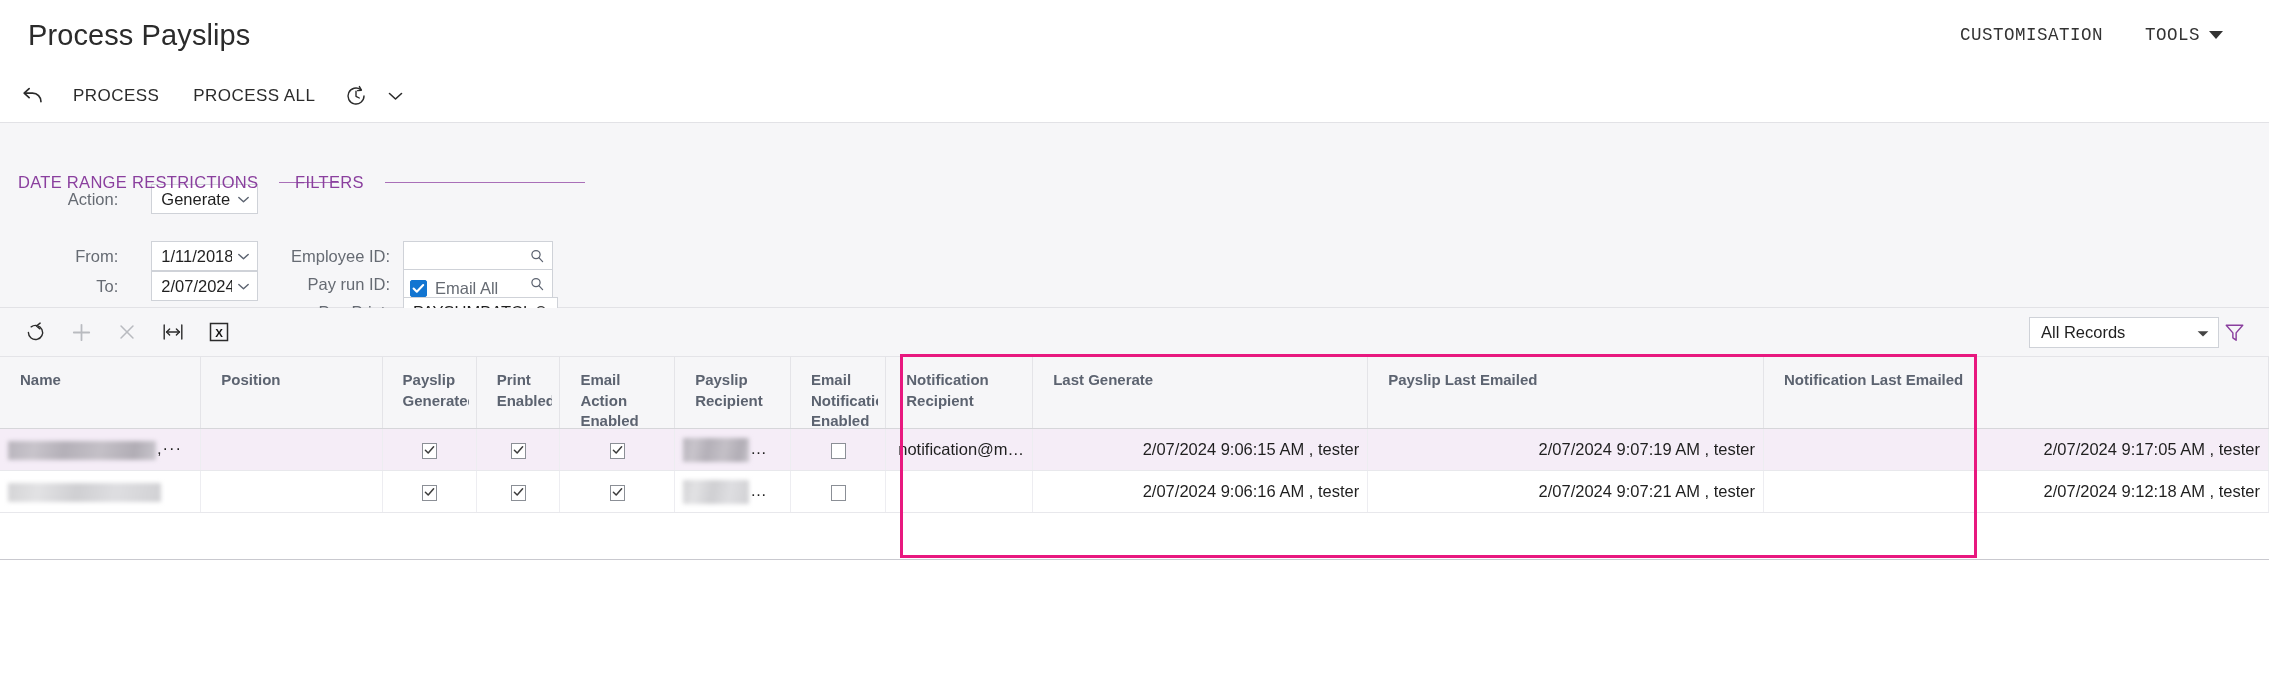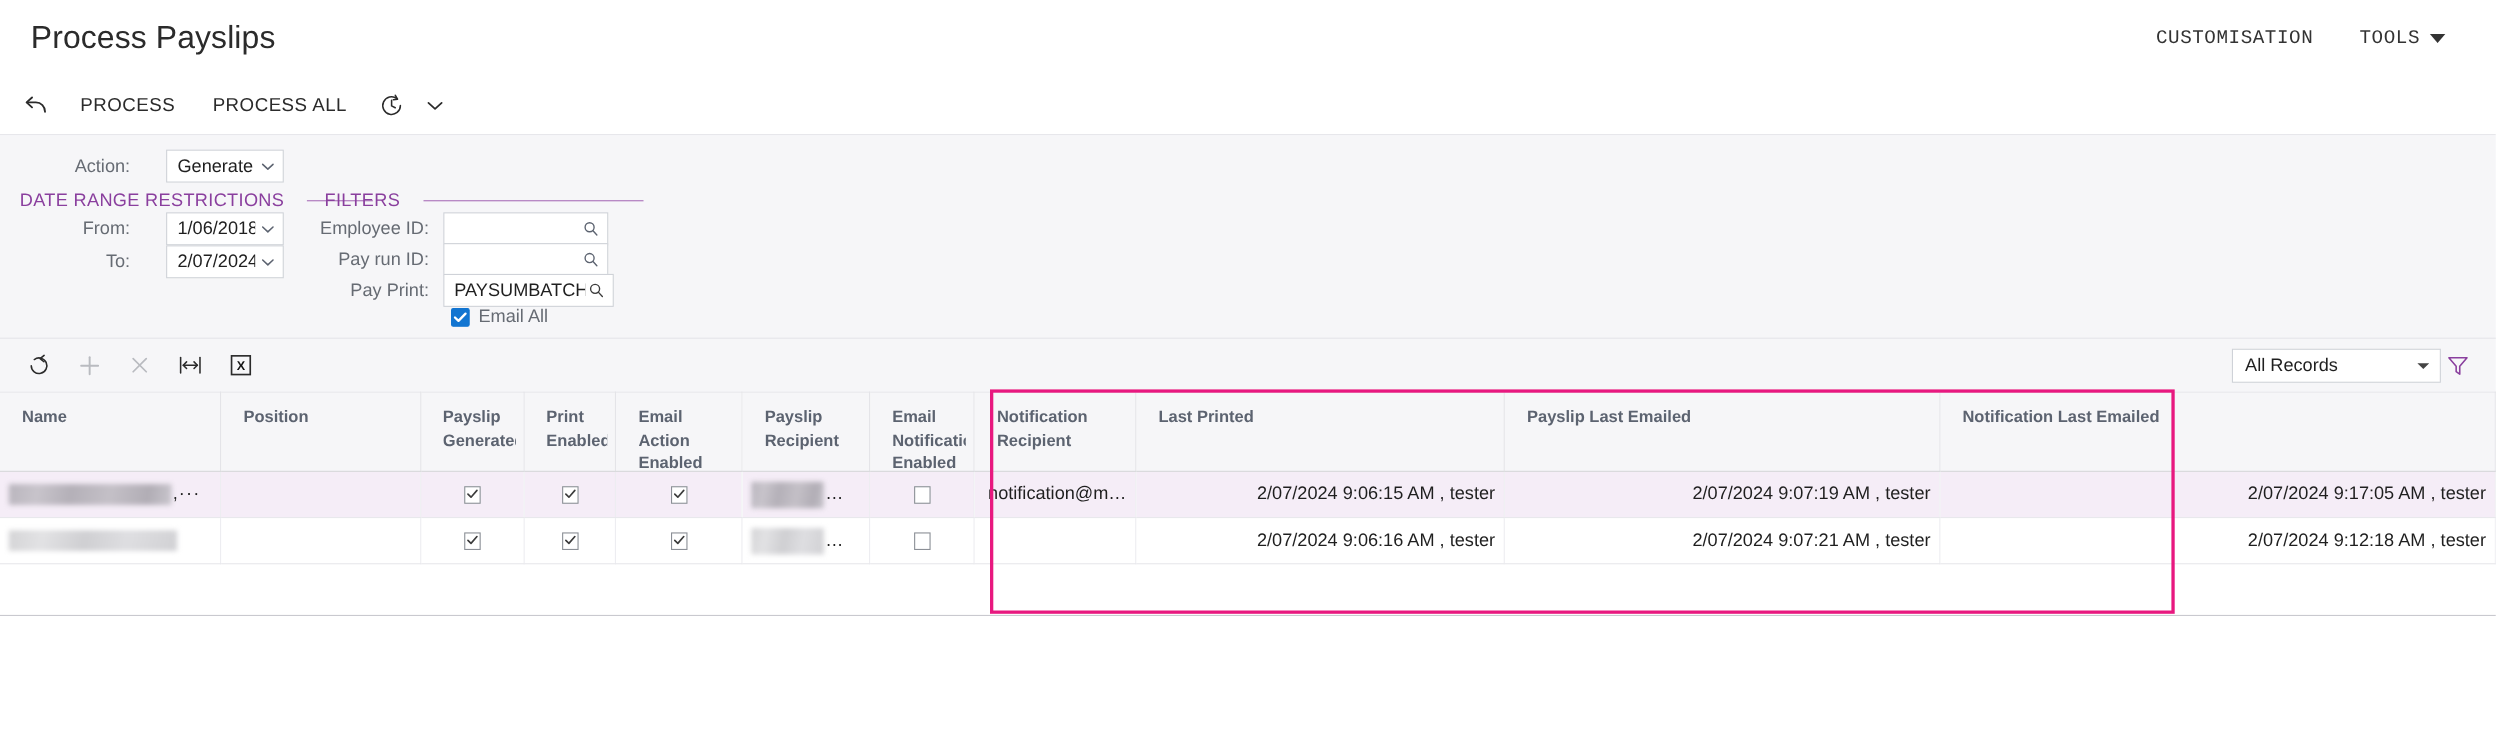--- a/index.html
+++ b/index.html
@@ -95,20 +95,21 @@
     position: relative;
     background: #f6f6f8;
     height: 185px;
     border-bottom: 1px solid #e2e2e6;
     padding: 18px 0 0 0;
   }
   .field-row {
     position: absolute;
     display: flex;
     align-items: center;
+    margin-top: 48px;
   }
   .field-label {
     font-size: 16.5px;
     color: #666b73;
     text-align: right;
     white-space: nowrap;
   }
   .ctl {
     background: #ffffff;
     border: 1px solid #cfd2d8;
@@ -342,21 +343,21 @@
     </div>
 
     <div class="section-cap" style="left:18px; top:50px;">
       <span>DATE RANGE RESTRICTIONS</span>
       <span class="rule"></span>
     </div>
 
     <div class="field-row" style="left:0px; top:70px; width:258px;">
       <div class="field-label" style="width:120px;">From:</div>
       <div class="ctl" style="width:108px; margin-left:33px;">
-        <span class="val">1/06/2018</span>
+        <span class="val">1/11/2018</span>
         <span class="sel-caret">
           <svg width="13" height="9" viewBox="0 0 13 9" fill="none" stroke="#5c6370" stroke-width="1.4" stroke-linecap="round" stroke-linejoin="round">
               <polyline points="1.8,2.4 6.5,6.8 11.2,2.4"></polyline>
             </svg>
         </span>
       </div>
     </div>
 
     <div class="field-row" style="left:0px; top:100px; width:258px;">
       <div class="field-label" style="width:120px;">To:</div>
@@ -511,21 +512,21 @@
             <th>
               <span class="hdr-clip">Payslip Recipient</span>
             </th>
             <th>
               <span class="hdr-clip">Email Notification Enabled</span>
             </th>
             <th>
               <span class="hdr-clip">Notification Recipient</span>
             </th>
             <th>
-              <span class="hdr-clip">Last Printed</span>
+              <span class="hdr-clip">Last Generate</span>
             </th>
             <th>
               <span class="hdr-clip">Payslip Last Emailed</span>
             </th>
             <th>
               <span class="hdr-clip">Notification Last Emailed</span>
             </th>
           </tr>
       </thead>
       <tbody id="grid-body">

